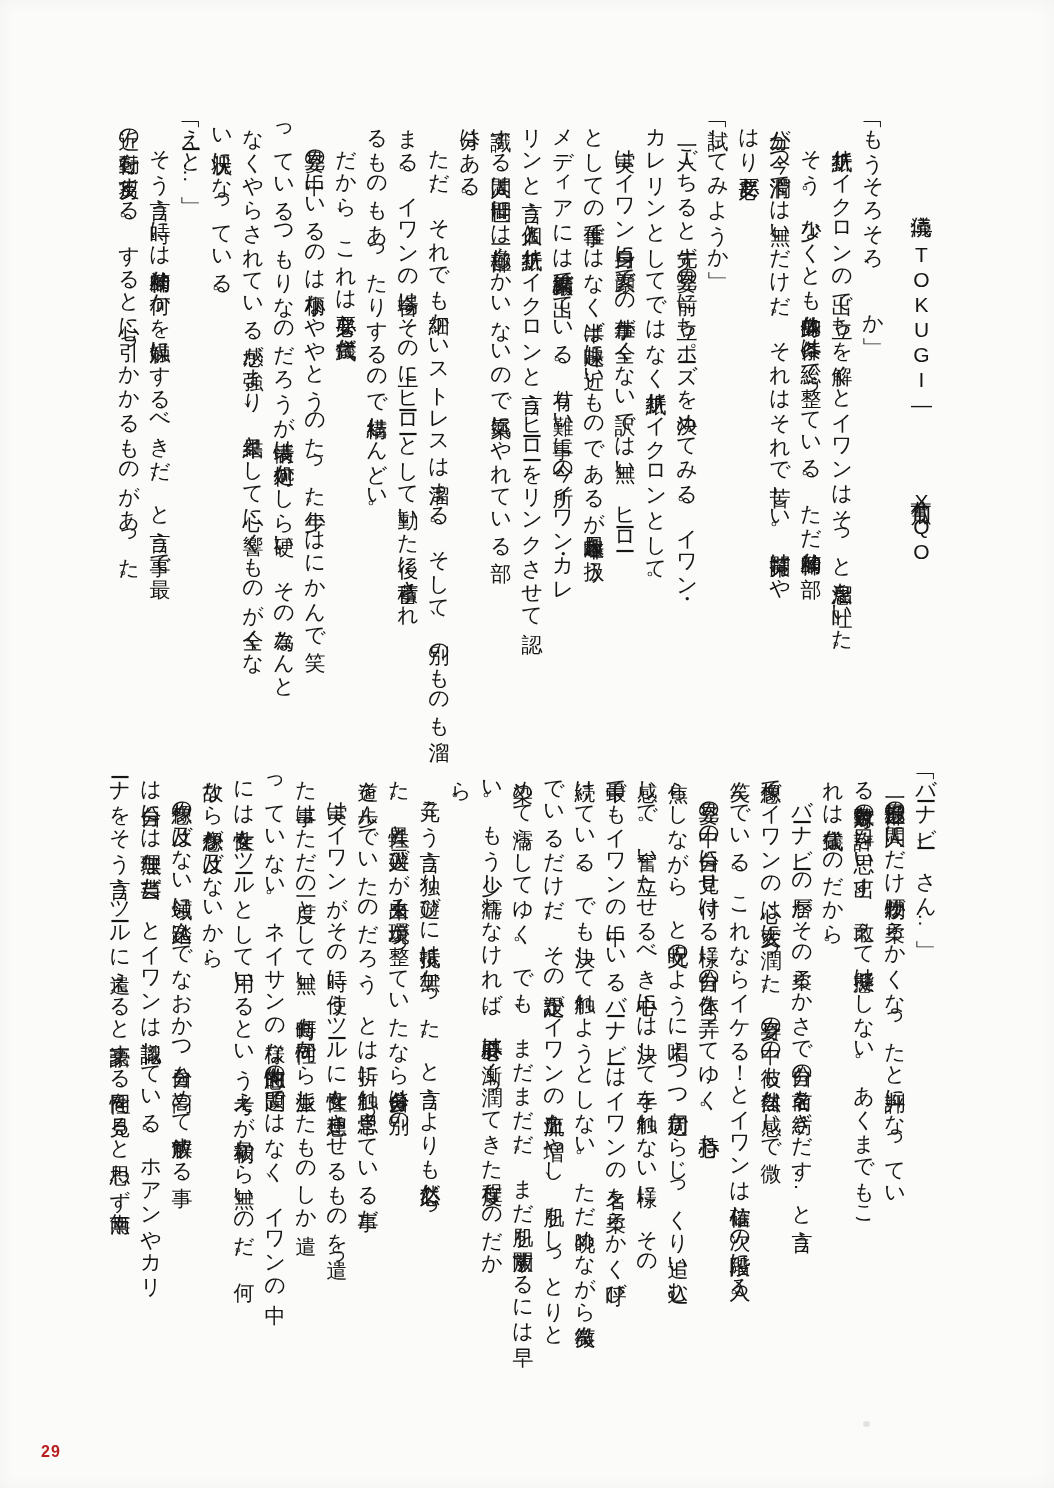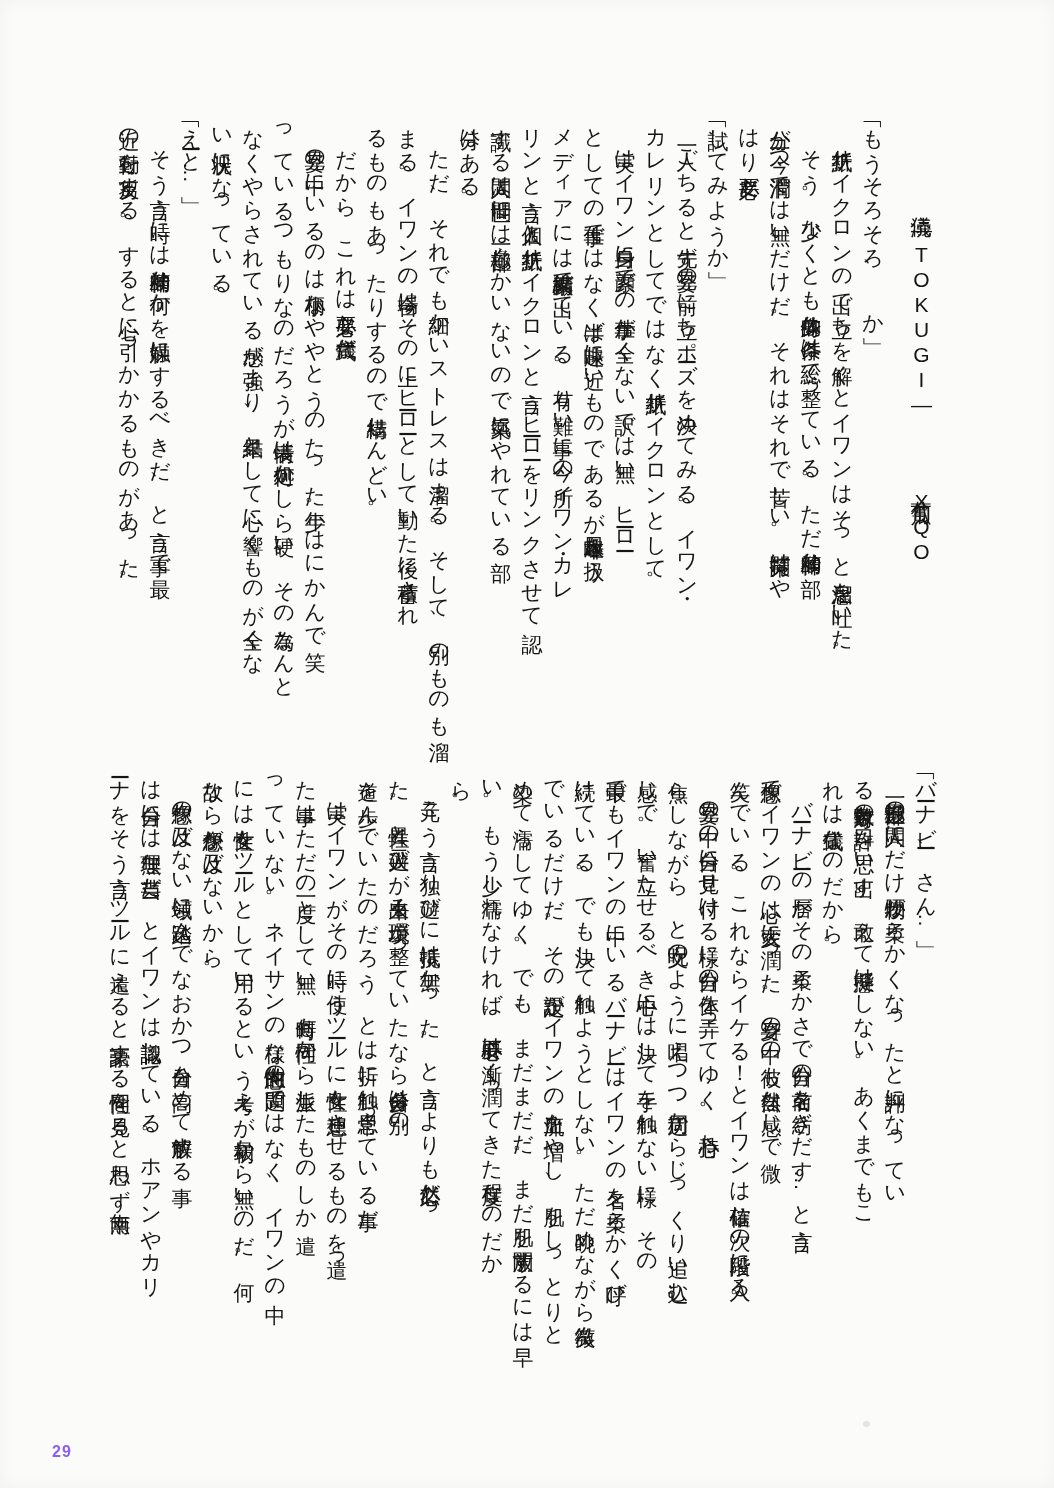--- a/index.html
+++ b/index.html
@@ -29,26 +29,26 @@
     padding-top: 86px;
     line-height: 34px;
     white-space: nowrap;
   }
   .title-seg { display: inline-block; }
   .upright { text-orientation: upright; letter-spacing: 2px; }
   .title-romaji { margin-top: 12px; }
   .title-author { margin-top: 60px; }
   .page-number {
     position: absolute;
-    left: 52px;
+    left: 41px;
     top: 1443px;
     font-size: 16px;
     font-weight: 700;
     letter-spacing: 1px;
-    color: #8b5cf6;
+    color: #b91c1c;
     font-family: "Liberation Sans", sans-serif;
   }
   .speck {
     position: absolute;
     left: 863px;
     top: 1421px;
     width: 7px;
     height: 6px;
     background: #e3e3e1;
     border-radius: 50%;

